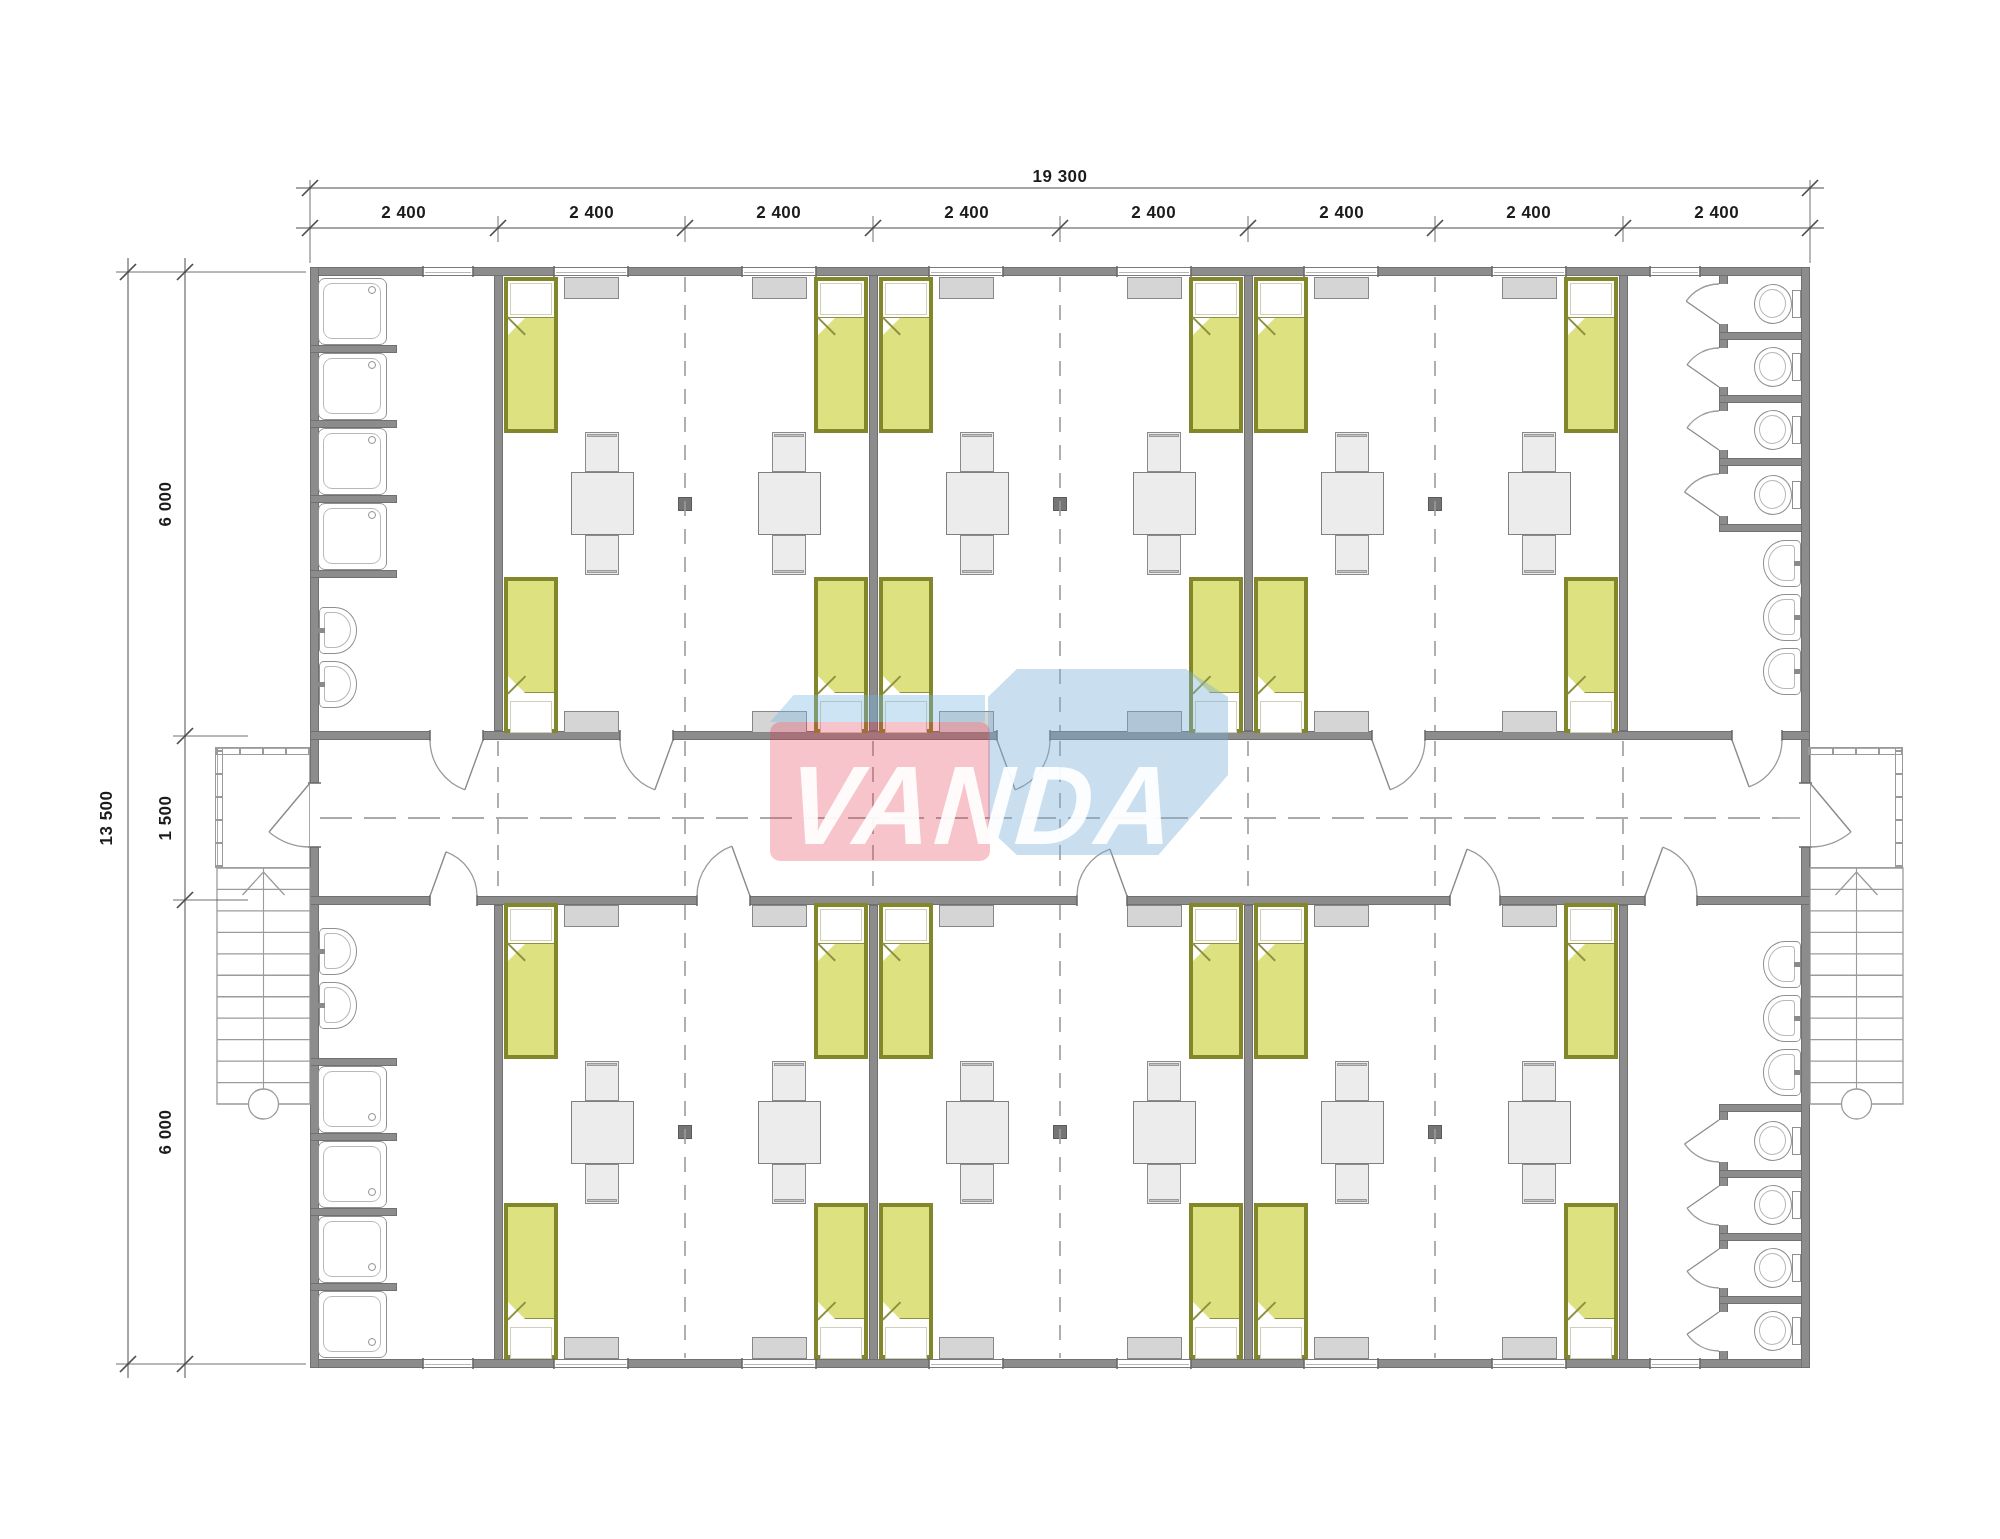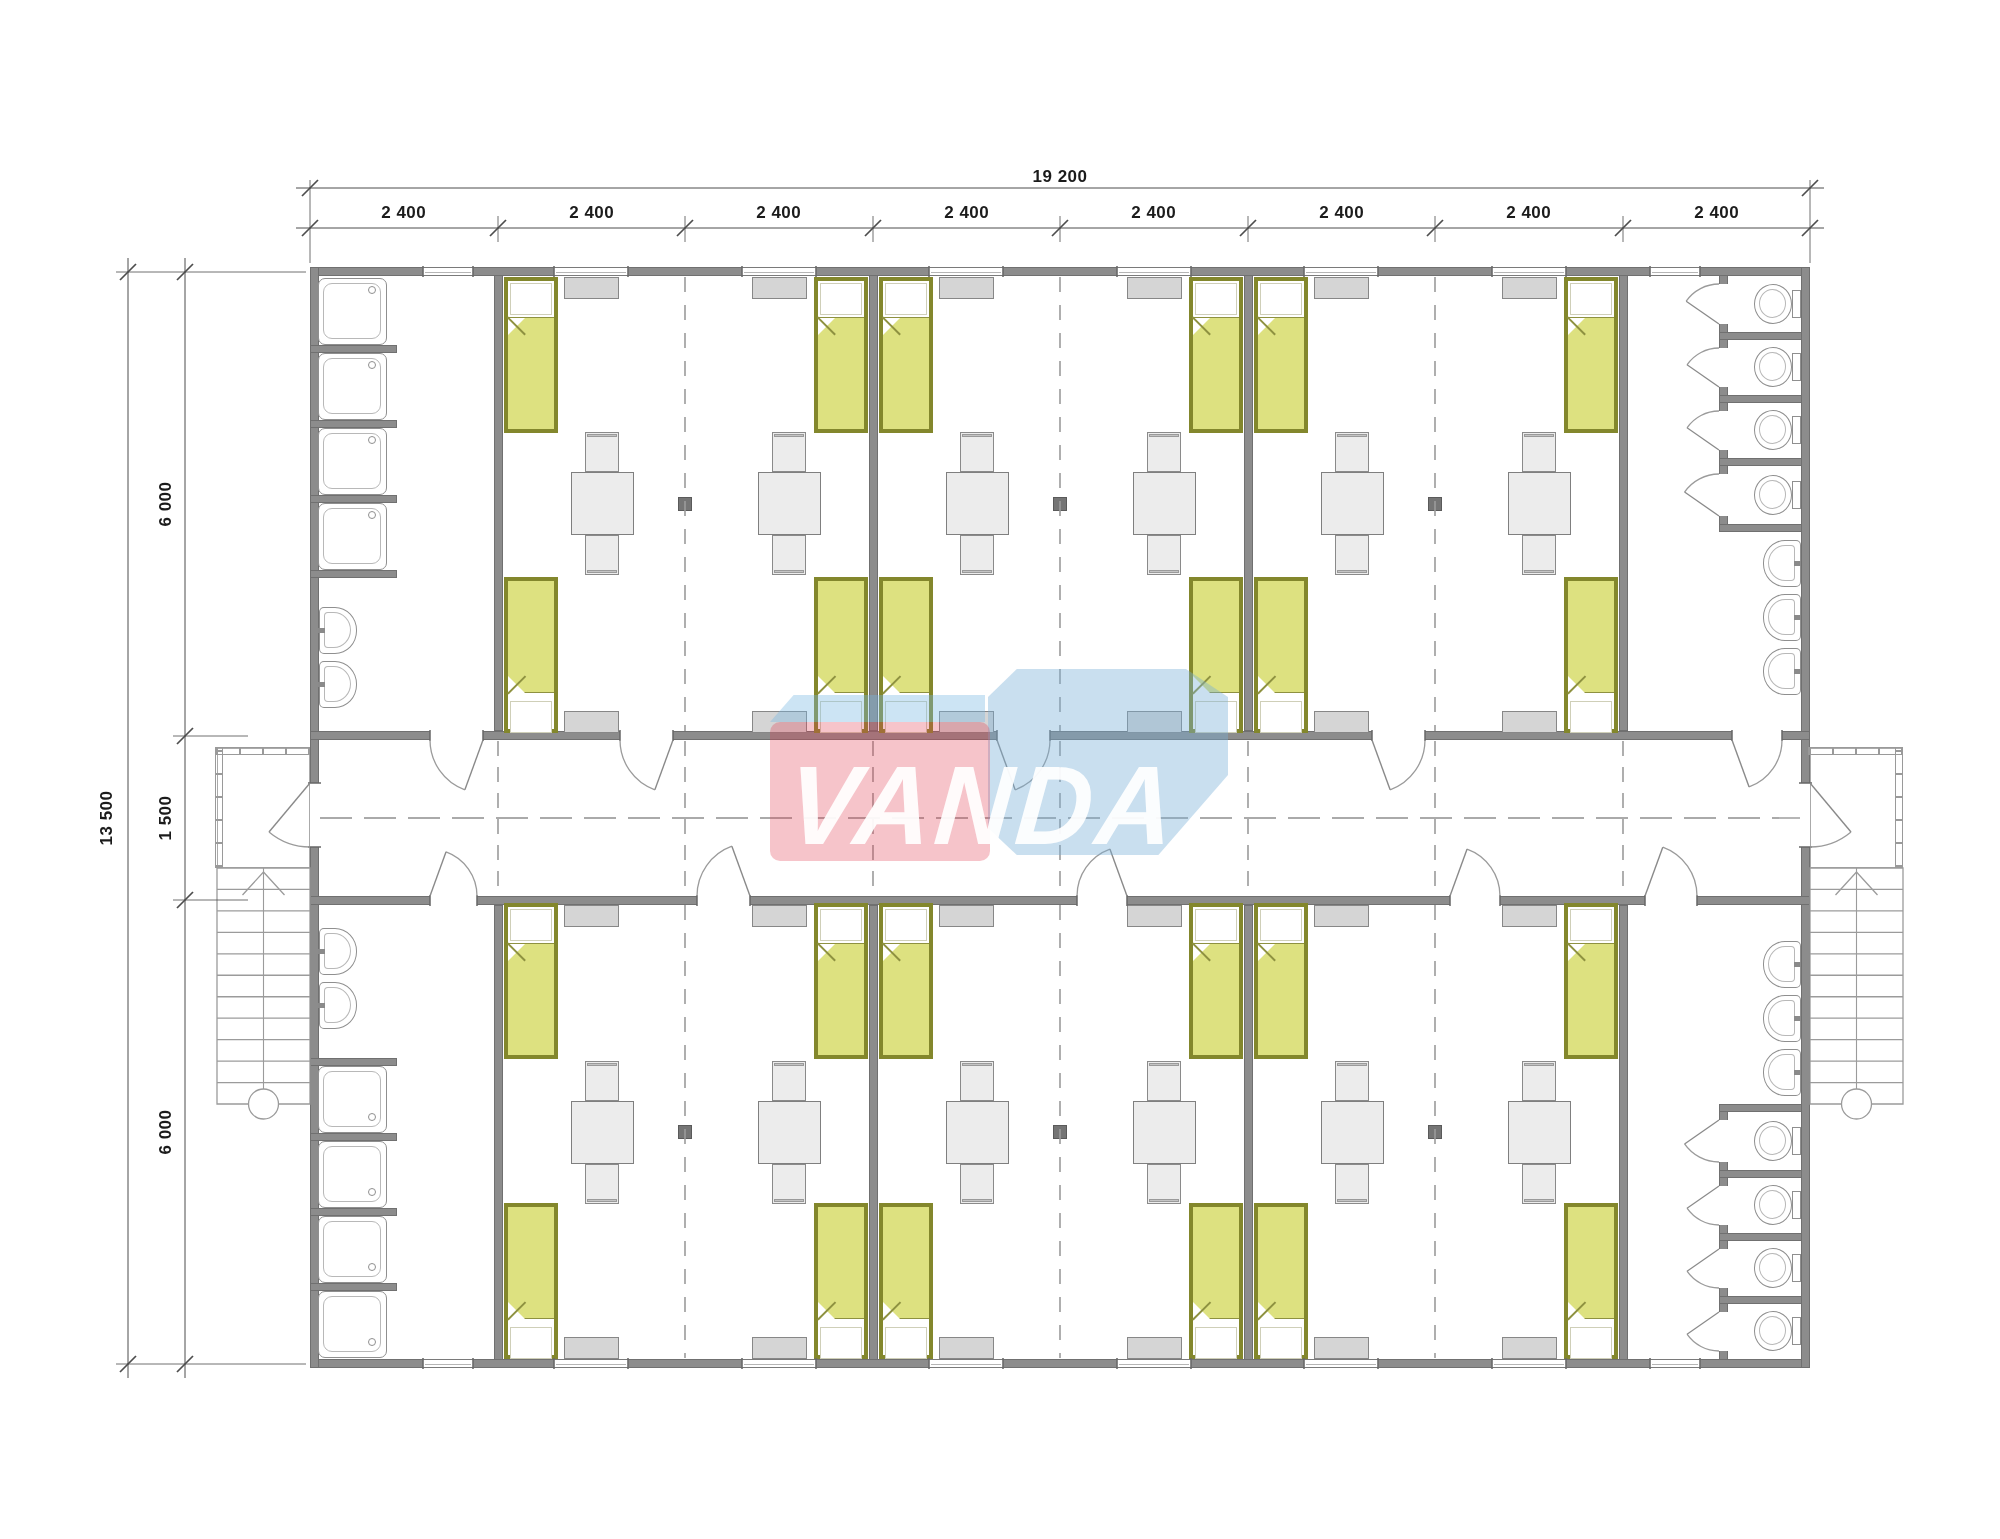--- a/index.html
+++ b/index.html
@@ -677,21 +677,21 @@
     <div class="abs" style="left: 1718px; top: 1120px; width: 10.5px; height: 42px; background: rgb(255, 255, 255);"></div>
     <div class="abs" style="left: 1718px; top: 1186px; width: 10.5px; height: 39px; background: rgb(255, 255, 255);"></div>
     <div class="abs" style="left: 1718px; top: 1249px; width: 10.5px; height: 39px; background: rgb(255, 255, 255);"></div>
     <div class="abs" style="left: 1718px; top: 1312px; width: 10.5px; height: 39px; background: rgb(255, 255, 255);"></div>
     <div class="abs" style="left: 217px; top: 748px; width: 93px; height: 120px; border: 1px solid rgb(170, 170, 170); background: rgb(255, 255, 255);"></div>
     <div class="abs" style="left: 215px; top: 747px; width: 95px; height: 8px; border: 1px solid rgb(154, 154, 154); background: repeating-linear-gradient(90deg, rgb(154, 154, 154) 0px, rgb(154, 154, 154) 2px, transparent 2px, transparent 23px);"></div>
     <div class="abs" style="left: 215px; top: 747px; width: 8px; height: 121px; border: 1px solid rgb(154, 154, 154); background: repeating-linear-gradient(0deg, rgb(154, 154, 154) 0px, rgb(154, 154, 154) 2px, transparent 2px, transparent 23px);"></div>
     <div class="abs" style="left: 1810px; top: 748px; width: 93px; height: 120px; border: 1px solid rgb(170, 170, 170); background: rgb(255, 255, 255);"></div>
     <div class="abs" style="left: 1808px; top: 747px; width: 95px; height: 8px; border: 1px solid rgb(154, 154, 154); background: repeating-linear-gradient(90deg, rgb(154, 154, 154) 0px, rgb(154, 154, 154) 2px, transparent 2px, transparent 23px);"></div>
     <div class="abs" style="left: 1895px; top: 747px; width: 8px; height: 121px; border: 1px solid rgb(154, 154, 154); background: repeating-linear-gradient(0deg, rgb(154, 154, 154) 0px, rgb(154, 154, 154) 2px, transparent 2px, transparent 23px);"></div>
-    <div class="dim-label" style="left: 985px; top: 167px; width: 150px; height: 20px;">19 200</div>
+    <div class="dim-label" style="left: 985px; top: 167px; width: 150px; height: 20px;">19 300</div>
     <div class="dim-label" style="left: 348.75px; top: 203px; width: 110px; height: 20px;">2 400</div>
     <div class="dim-label" style="left: 536.75px; top: 203px; width: 110px; height: 20px;">2 400</div>
     <div class="dim-label" style="left: 723.75px; top: 203px; width: 110px; height: 20px;">2 400</div>
     <div class="dim-label" style="left: 911.75px; top: 203px; width: 110px; height: 20px;">2 400</div>
     <div class="dim-label" style="left: 1098.75px; top: 203px; width: 110px; height: 20px;">2 400</div>
     <div class="dim-label" style="left: 1286.75px; top: 203px; width: 110px; height: 20px;">2 400</div>
     <div class="dim-label" style="left: 1473.75px; top: 203px; width: 110px; height: 20px;">2 400</div>
     <div class="dim-label" style="left: 1661.75px; top: 203px; width: 110px; height: 20px;">2 400</div>
     <div class="dim-label rot" style="left: 47px; top: 808px; width: 120px; height: 20px;">13 500</div>
     <div class="dim-label rot" style="left: 106px; top: 494px; width: 120px; height: 20px;">6 000</div>

